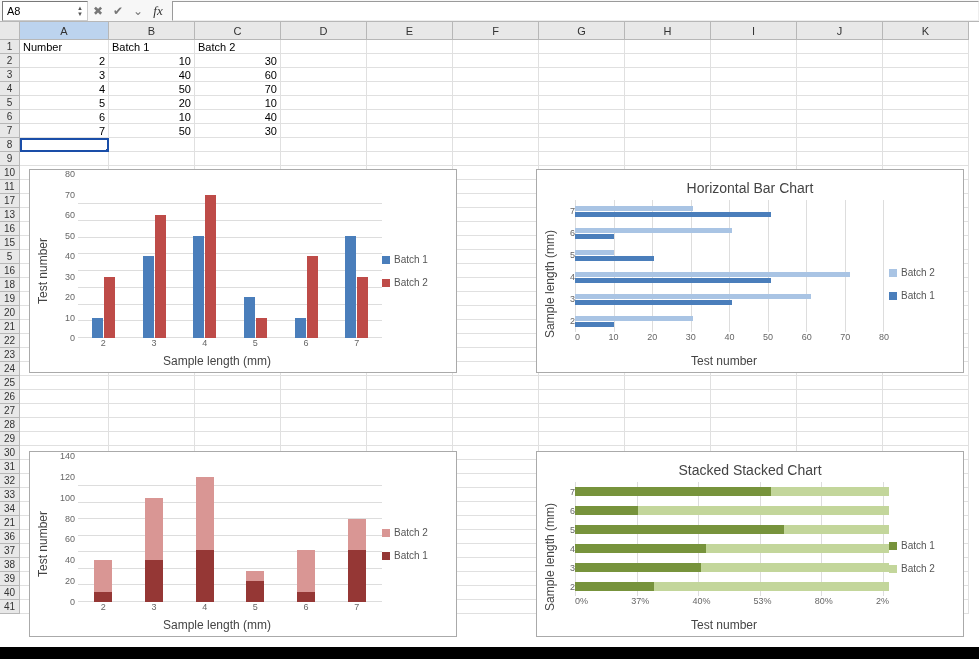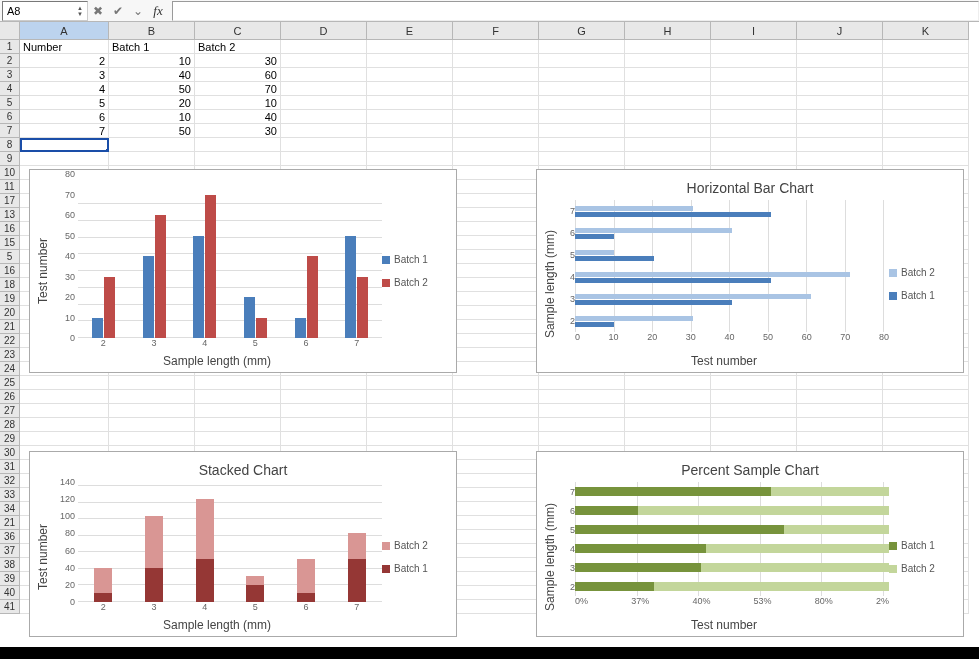--- a/index.html
+++ b/index.html
@@ -814,21 +814,20 @@
             <span>Batch 2</span>
           </div>
           <div class="legend-item">
             <span class="legend-sw" style="background: rgb(74, 126, 187);"></span>
             <span>Batch 1</span>
           </div>
         </div>
       </div>
     </div>
     <div class="chart-box" style="left: 29px; top: 429px; width: 428px; height: 186px;">
-      <div class="chart-title">Stacked Chart</div>
       <div class="chart-body">
         <div class="yaxis-label">Test number</div>
         <div class="plot-col">
           <div class="plot">
             <div class="yticks">
               <span>0</span>
               <span>20</span>
               <span>40</span>
               <span>60</span>
               <span>80</span>
@@ -887,21 +886,21 @@
             <span>Batch 2</span>
           </div>
           <div class="legend-item">
             <span class="legend-sw" style="background: rgb(149, 55, 53);"></span>
             <span>Batch 1</span>
           </div>
         </div>
       </div>
     </div>
     <div class="chart-box" style="left: 536px; top: 429px; width: 428px; height: 186px;">
-      <div class="chart-title">Percent Sample Chart</div>
+      <div class="chart-title">Stacked Stacked Chart</div>
       <div class="chart-body">
         <div class="yaxis-label">Sample length (mm)</div>
         <div class="plot-col">
           <div class="plot">
             <div class="h-yticks">
               <span>7</span>
               <span>6</span>
               <span>5</span>
               <span>4</span>
               <span>3</span>

